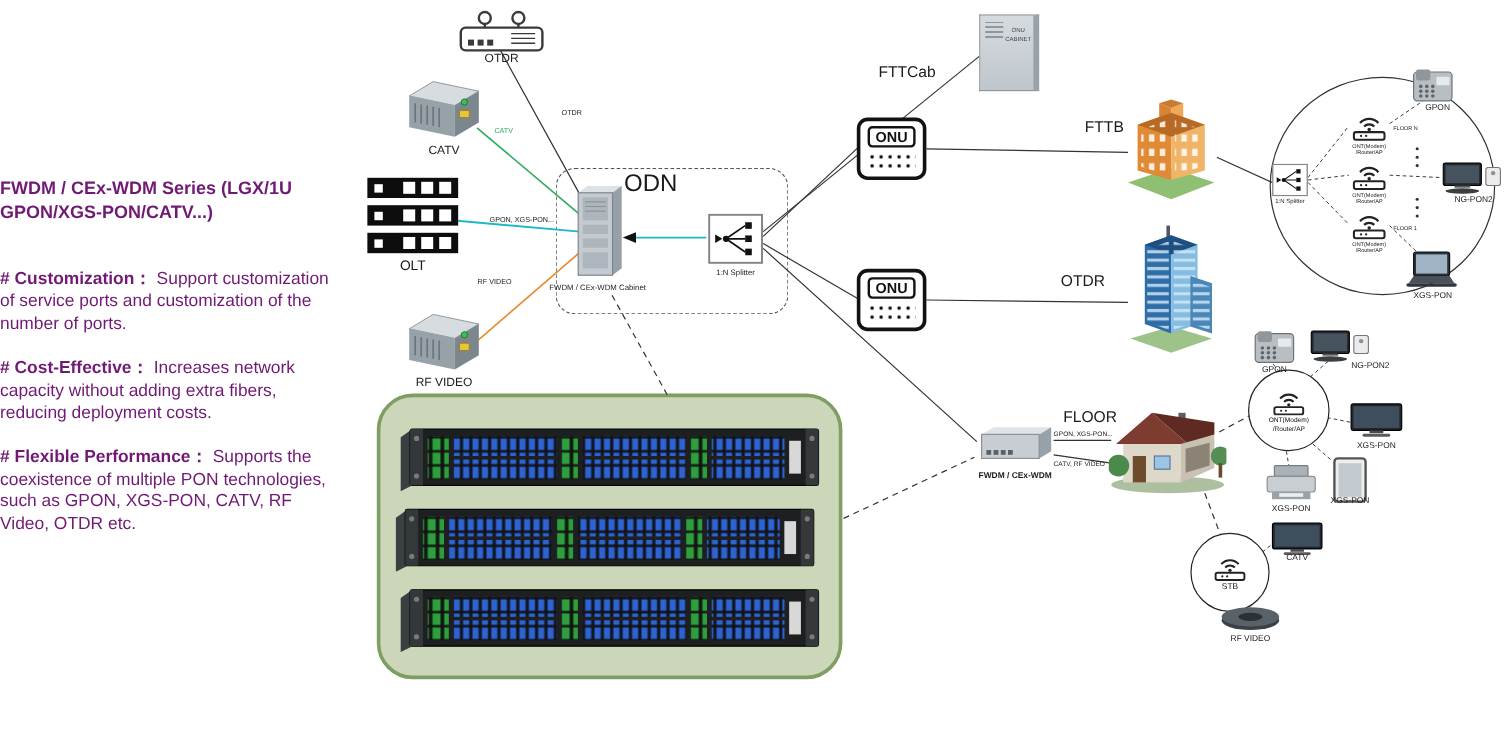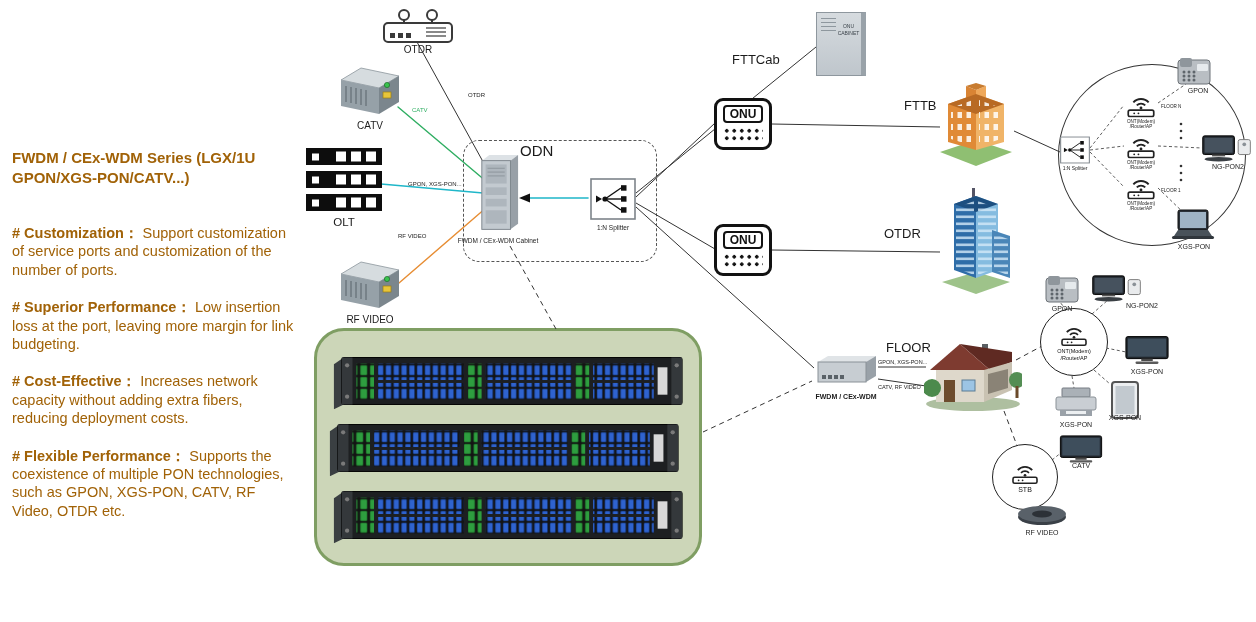--- a/index.html
+++ b/index.html
@@ -9,21 +9,21 @@
   .bg{position:absolute;z-index:1}
   .wires{position:absolute;left:0;top:0;z-index:3;pointer-events:none}
   .node{position:absolute;z-index:4;line-height:0}
   .lbl{position:absolute;z-index:6;color:#1b1b1b;line-height:1.18;white-space:nowrap}
   .center{text-align:center}
   .wrap{white-space:normal}
   .b{font-weight:bold}
   .green{color:#2fae62}
   .fs12{font-size:13px}.fs11{font-size:11.5px}.fs10{font-size:10px}.fs7{font-size:7px}
   .fs65{font-size:6.5px}.fs6{font-size:6px}.fs55{font-size:5.5px}.fs5{font-size:5px}.fs45{font-size:4.6px}
-  .info{position:absolute;left:12px;top:148px;width:286px;z-index:2;color:#a16207}
+  .info{position:absolute;left:0;top:148px;width:286px;z-index:2;color:#701a75}
   .info-title{font-size:15px;font-weight:bold;line-height:1.3;width:264px}
   .feat{font-size:14.5px;line-height:1.27;margin-top:19px}
   .feat:first-of-type{margin-top:37px}
   .odn-box{position:absolute;left:463px;top:140px;width:194px;height:122px;border:1.6px dashed #555;border-radius:16px}
   .inset-circle{position:absolute;left:1058px;top:64px;width:188px;height:182px;border:1.5px solid #333;border-radius:50%;background:#fff}
   .green-box{position:absolute;left:314px;top:328px;width:388px;height:238px;background:#ccd6b8;border:3px solid #7f9e63;border-radius:30px}
   .onu{width:58px;height:52px;background:#fff;border:3px solid #121212;border-radius:9px;display:flex;flex-direction:column;align-items:center;padding-top:4px;gap:4px;line-height:1.2}
   .onu-txt{font-size:12px;font-weight:bold;border:2px solid #121212;border-radius:4px;padding:0 5px}
   .onu-dots{width:40px;height:15px;background-image:radial-gradient(circle,#121212 1.5px,transparent 1.7px);background-size:7.5px 7.5px}
   .onu-cab{width:50px;height:64px;background:linear-gradient(180deg,#d6dbdf,#bfc6cc);border:1px solid #8e979e;border-right:5px solid #99a2a9;position:relative;line-height:1.2}
@@ -331,21 +331,20 @@
       <line x1="1072" y1="376" x2="1074" y2="388"></line>
       <line x1="1094" y1="370" x2="1110" y2="384"></line>
       <line x1="1052" y1="460" x2="1062" y2="452"></line>
       <line x1="1031" y1="507" x2="1040" y2="508"></line>
     </g>
   </svg>
 
   <div class="info">
     <div class="info-title">FWDM / CEx-WDM Series (LGX/1U GPON/XGS-PON/CATV...)</div>
     <p class="feat"><b># Customization：</b> <span>Support customization of service ports and customization of the number of ports.</span></p>
-    <p class="feat"><b># Superior Performance：</b> <span>Low insertion loss at the port, leaving more margin for link budgeting.</span></p>
     <p class="feat"><b># Cost-Effective：</b> <span>Increases network capacity without adding extra fibers, reducing deployment costs.</span></p>
     <p class="feat"><b># Flexible Performance：</b> <span>Supports the coexistence of multiple PON technologies, such as GPON, XGS-PON, CATV, RF Video, OTDR etc.</span></p>
   </div>
 
   <div class="node" style="left:382px;top:8px">
     <svg width="72" height="36" viewBox="0 0 72 36">
         <use href="#sym-otdr"></use>
       </svg>
   </div>
   <span class="lbl fs10 center" style="left:384px;top:44px;width:68px">OTDR</span>
@@ -369,21 +368,21 @@
         <use href="#sym-media"></use>
       </svg>
   </div>
   <span class="lbl fs10 center" style="left:336px;top:314px;width:68px">RF VIDEO</span>
 
   <span class="lbl fs6" style="left:468px;top:92px">OTDR</span>
   <span class="lbl fs6 green" style="left:412px;top:107px">CATV</span>
   <span class="lbl fs6" style="left:408px;top:181px">GPON, XGS-PON...</span>
   <span class="lbl fs6" style="left:398px;top:233px">RF VIDEO</span>
 
-  <span class="lbl" style="left:520px;top:142px;font-size:15px">ODN</span>
+  <span class="lbl" style="left:520px;top:142px;font-size:20px">ODN</span>
   <div class="node" style="left:478px;top:154px">
     <svg width="42" height="82" viewBox="0 0 44 84">
         <use href="#sym-cabinet"></use>
       </svg>
   </div>
   <span class="lbl fs65 center" style="left:442px;top:237px;width:112px">FWDM / CEx-WDM Cabinet</span>
   <div class="node" style="left:590px;top:178px">
     <svg width="46" height="42" viewBox="0 0 46 42">
         <use href="#sym-splitter"></use>
       </svg>

